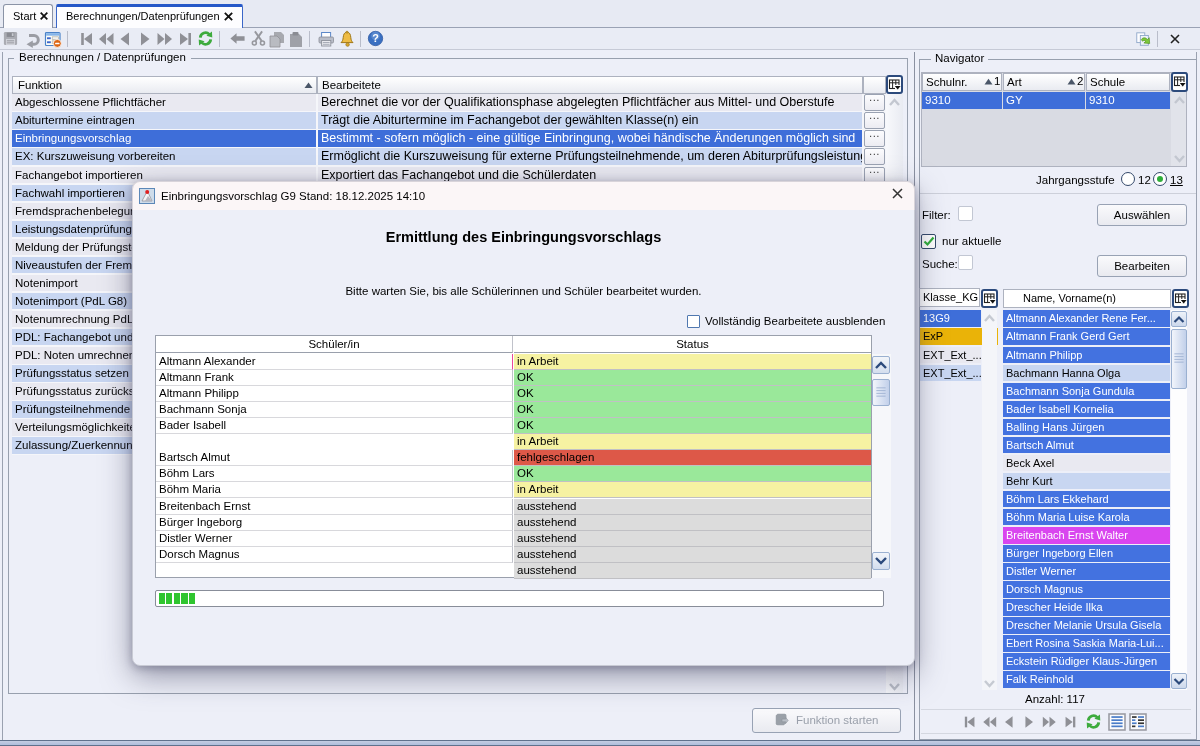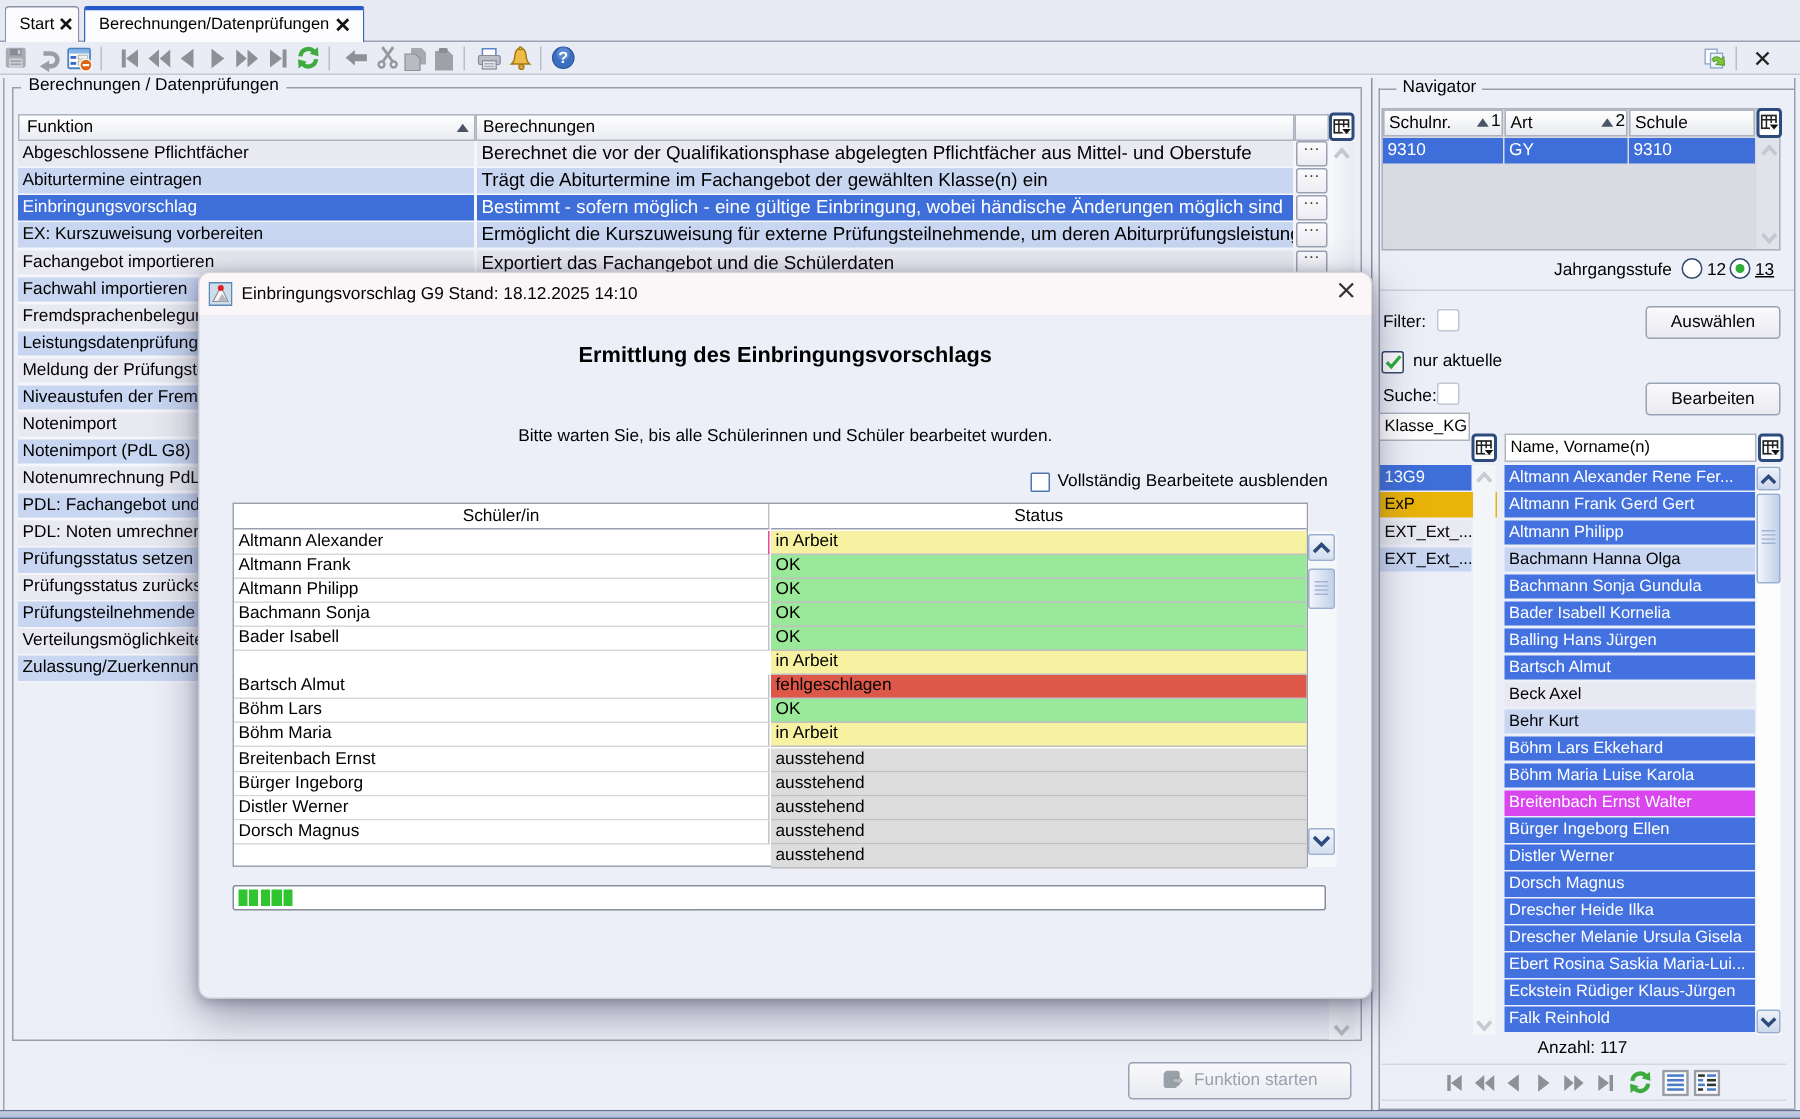--- a/index.html
+++ b/index.html
@@ -130,21 +130,21 @@
       <path d="M2 2 L10 10 M10 2 L2 10" stroke="#222" stroke-width="1.6"></path>
     </svg>
 <div class="abs" style="left:2px;top:52px;width:1px;height:688px;background:#9aa1b0;"></div>
 <div class="abs" style="left:1196px;top:52px;width:1px;height:688px;background:#9aa1b0;"></div>
 <div class="abs" style="left:8px;top:58px;width:900px;height:636px;border:1px solid #98a0ae;"></div>
 <div class="abs" style="left:14px;top:51px;background:#edeff8;padding:0 5px;font-size:11.5px;">Berechnungen / Datenprüfungen</div>
 <div class="hdrcell" style="left:12px;top:76px;width:305px;height:18px;line-height:16px;padding-left:5px;">Funktion</div>
 <svg class="abs" style="left:303px;top:81px" width="11" height="8" viewBox="0 0 10 8">
       <polygon points="1,7 9,7 5,1.5" fill="#4a5668"></polygon>
     </svg>
-<div class="hdrcell" style="left:317px;top:76px;width:546px;height:18px;line-height:16px;padding-left:4px;">Berechnungen</div>
+<div class="hdrcell" style="left:317px;top:76px;width:546px;height:18px;line-height:16px;padding-left:4px;">Bearbeitete</div>
 <div class="hdrcell" style="left:863px;top:76px;width:23px;height:18px;"></div>
 <div class="gbtn" style="left:886px;top:75px;width:17px;height:19px;border:2px solid #2c4a7c;border-radius:3px;background:#fff;"></div>
 <svg class="abs" style="left:888px;top:78px" width="13" height="13" viewBox="0 0 13 13">
       <rect x="1.5" y="2" width="9.5" height="8.5" fill="#fff" stroke="#222" stroke-width="1.1"></rect>
       <line x1="1.5" y1="4.8" x2="11" y2="4.8" stroke="#222" stroke-width="1"></line>
       <line x1="4.6" y1="2" x2="4.6" y2="10.5" stroke="#222" stroke-width="1"></line>
       <line x1="7.8" y1="2" x2="7.8" y2="7" stroke="#222" stroke-width="1"></line>
       <rect x="7" y="7" width="5.5" height="4" fill="#fff"></rect>
       <polygon points="6.8,8 12.6,8 9.7,11.4" fill="#111"></polygon>
     </svg>
@@ -287,31 +287,31 @@
 <div class="chk" style="left:958px;top:206px;"></div>
 <div class="btn" style="left:1097px;top:204px;width:90px;height:22px;line-height:20px;">Auswählen</div>
 <div class="abs" style="left:921px;top:234px;width:15px;height:15px;background:#fff;border:1.5px solid #33486a;border-radius:2px;"></div>
 <svg class="abs" style="left:923px;top:236px" width="12" height="11" viewBox="0 0 12 11">
       <polyline points="1.5,5.5 4.5,8.5 10.5,1.5" fill="none" stroke="#2fae3a" stroke-width="2.2"></polyline>
     </svg>
 <div class="abs" style="left:942px;top:235px;">nur aktuelle</div>
 <div class="abs" style="left:922px;top:258px;">Suche:</div>
 <div class="chk" style="left:958px;top:255px;"></div>
 <div class="btn" style="left:1097px;top:255px;width:90px;height:22px;line-height:20px;">Bearbeiten</div>
-<div class="hdrcell" style="left:919px;top:275px;width:61px;height:19px;line-height:17px;padding-left:3px;background:#fff;font-size:11px;">Klasse_KG</div>
+<div class="hdrcell" style="left:919px;top:288px;width:61px;height:19px;line-height:17px;padding-left:3px;background:#fff;font-size:11px;">Klasse_KG</div>
 <div class="gbtn" style="left:981px;top:289px;width:17px;height:19px;border:2px solid #2c4a7c;border-radius:3px;background:#fff;"></div>
 <svg class="abs" style="left:983px;top:292px" width="13" height="13" viewBox="0 0 13 13">
       <rect x="1.5" y="2" width="9.5" height="8.5" fill="#fff" stroke="#222" stroke-width="1.1"></rect>
       <line x1="1.5" y1="4.8" x2="11" y2="4.8" stroke="#222" stroke-width="1"></line>
       <line x1="4.6" y1="2" x2="4.6" y2="10.5" stroke="#222" stroke-width="1"></line>
       <line x1="7.8" y1="2" x2="7.8" y2="7" stroke="#222" stroke-width="1"></line>
       <rect x="7" y="7" width="5.5" height="4" fill="#fff"></rect>
       <polygon points="6.8,8 12.6,8 9.7,11.4" fill="#111"></polygon>
     </svg>
-<div class="hdrcell" style="left:1003px;top:289px;width:168px;height:19px;line-height:17px;padding-left:3px;background:#fff;font-size:11px;">Name, Vorname(n)</div>
+<div class="hdrcell" style="left:1003px;top:289px;width:168px;height:19px;line-height:17px;padding-left:19px;background:#fff;font-size:11px;">Name, Vorname(n)</div>
 <div class="gbtn" style="left:1172px;top:289px;width:17px;height:19px;border:2px solid #2c4a7c;border-radius:3px;background:#fff;"></div>
 <svg class="abs" style="left:1174px;top:292px" width="13" height="13" viewBox="0 0 13 13">
       <rect x="1.5" y="2" width="9.5" height="8.5" fill="#fff" stroke="#222" stroke-width="1.1"></rect>
       <line x1="1.5" y1="4.8" x2="11" y2="4.8" stroke="#222" stroke-width="1"></line>
       <line x1="4.6" y1="2" x2="4.6" y2="10.5" stroke="#222" stroke-width="1"></line>
       <line x1="7.8" y1="2" x2="7.8" y2="7" stroke="#222" stroke-width="1"></line>
       <rect x="7" y="7" width="5.5" height="4" fill="#fff"></rect>
       <polygon points="6.8,8 12.6,8 9.7,11.4" fill="#111"></polygon>
     </svg>
 <div class="cell l11" style="left:920px;top:310.4px;width:61px;height:16.5px;background:#3e6ed9;color:#fff;">13G9</div>

